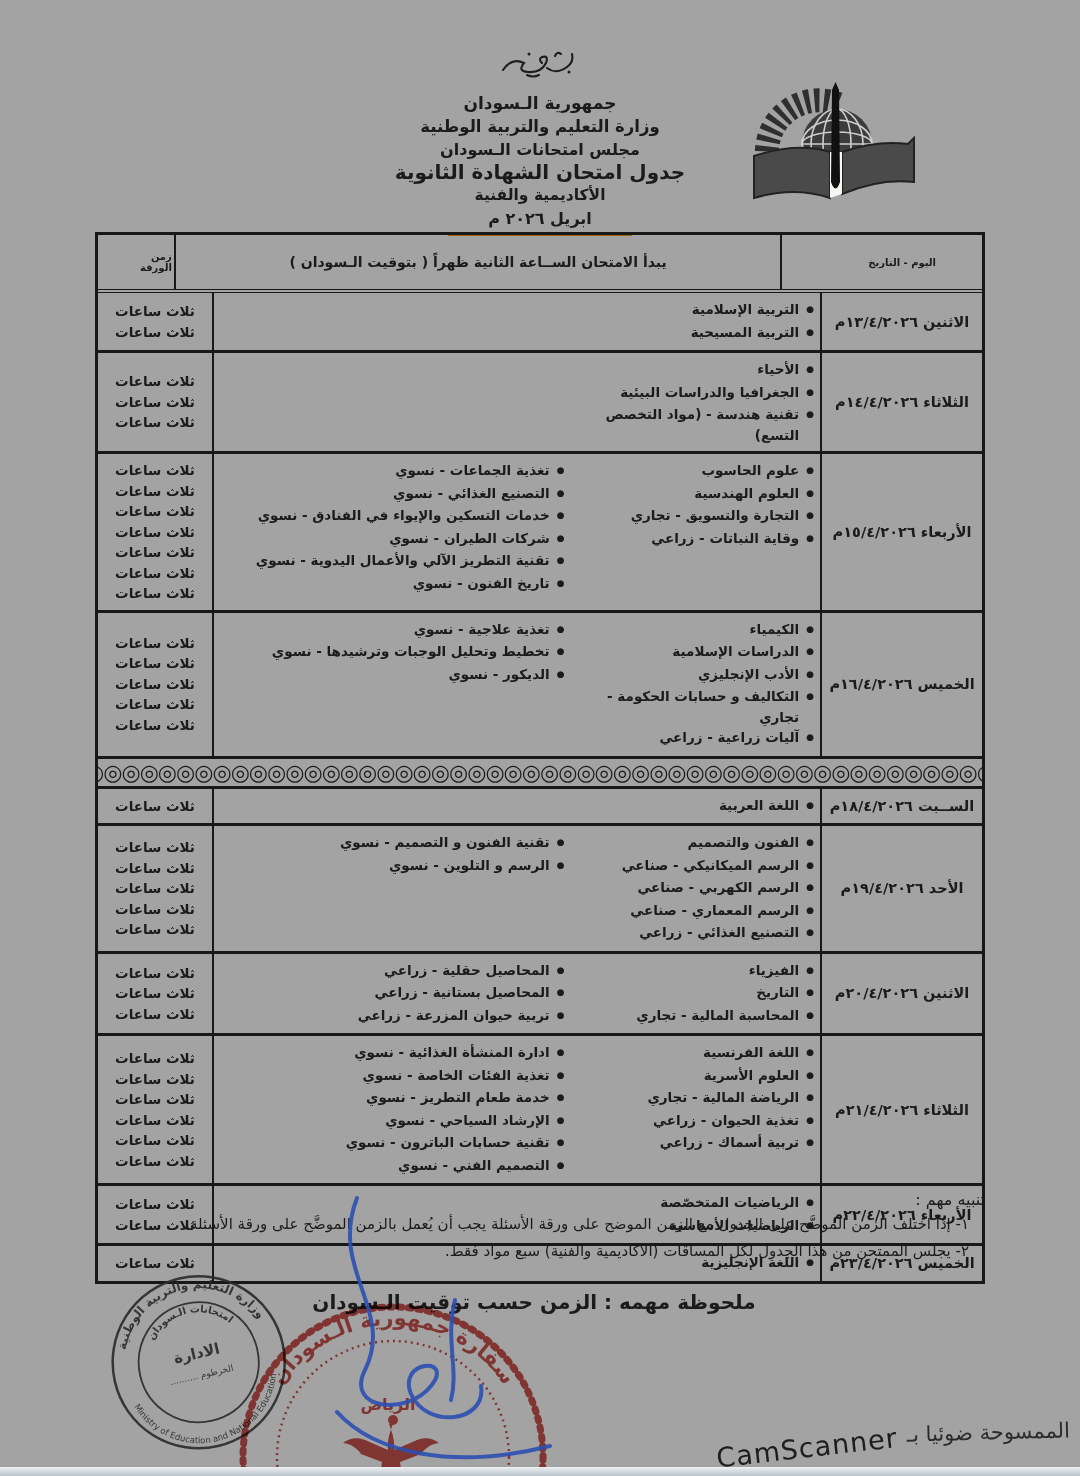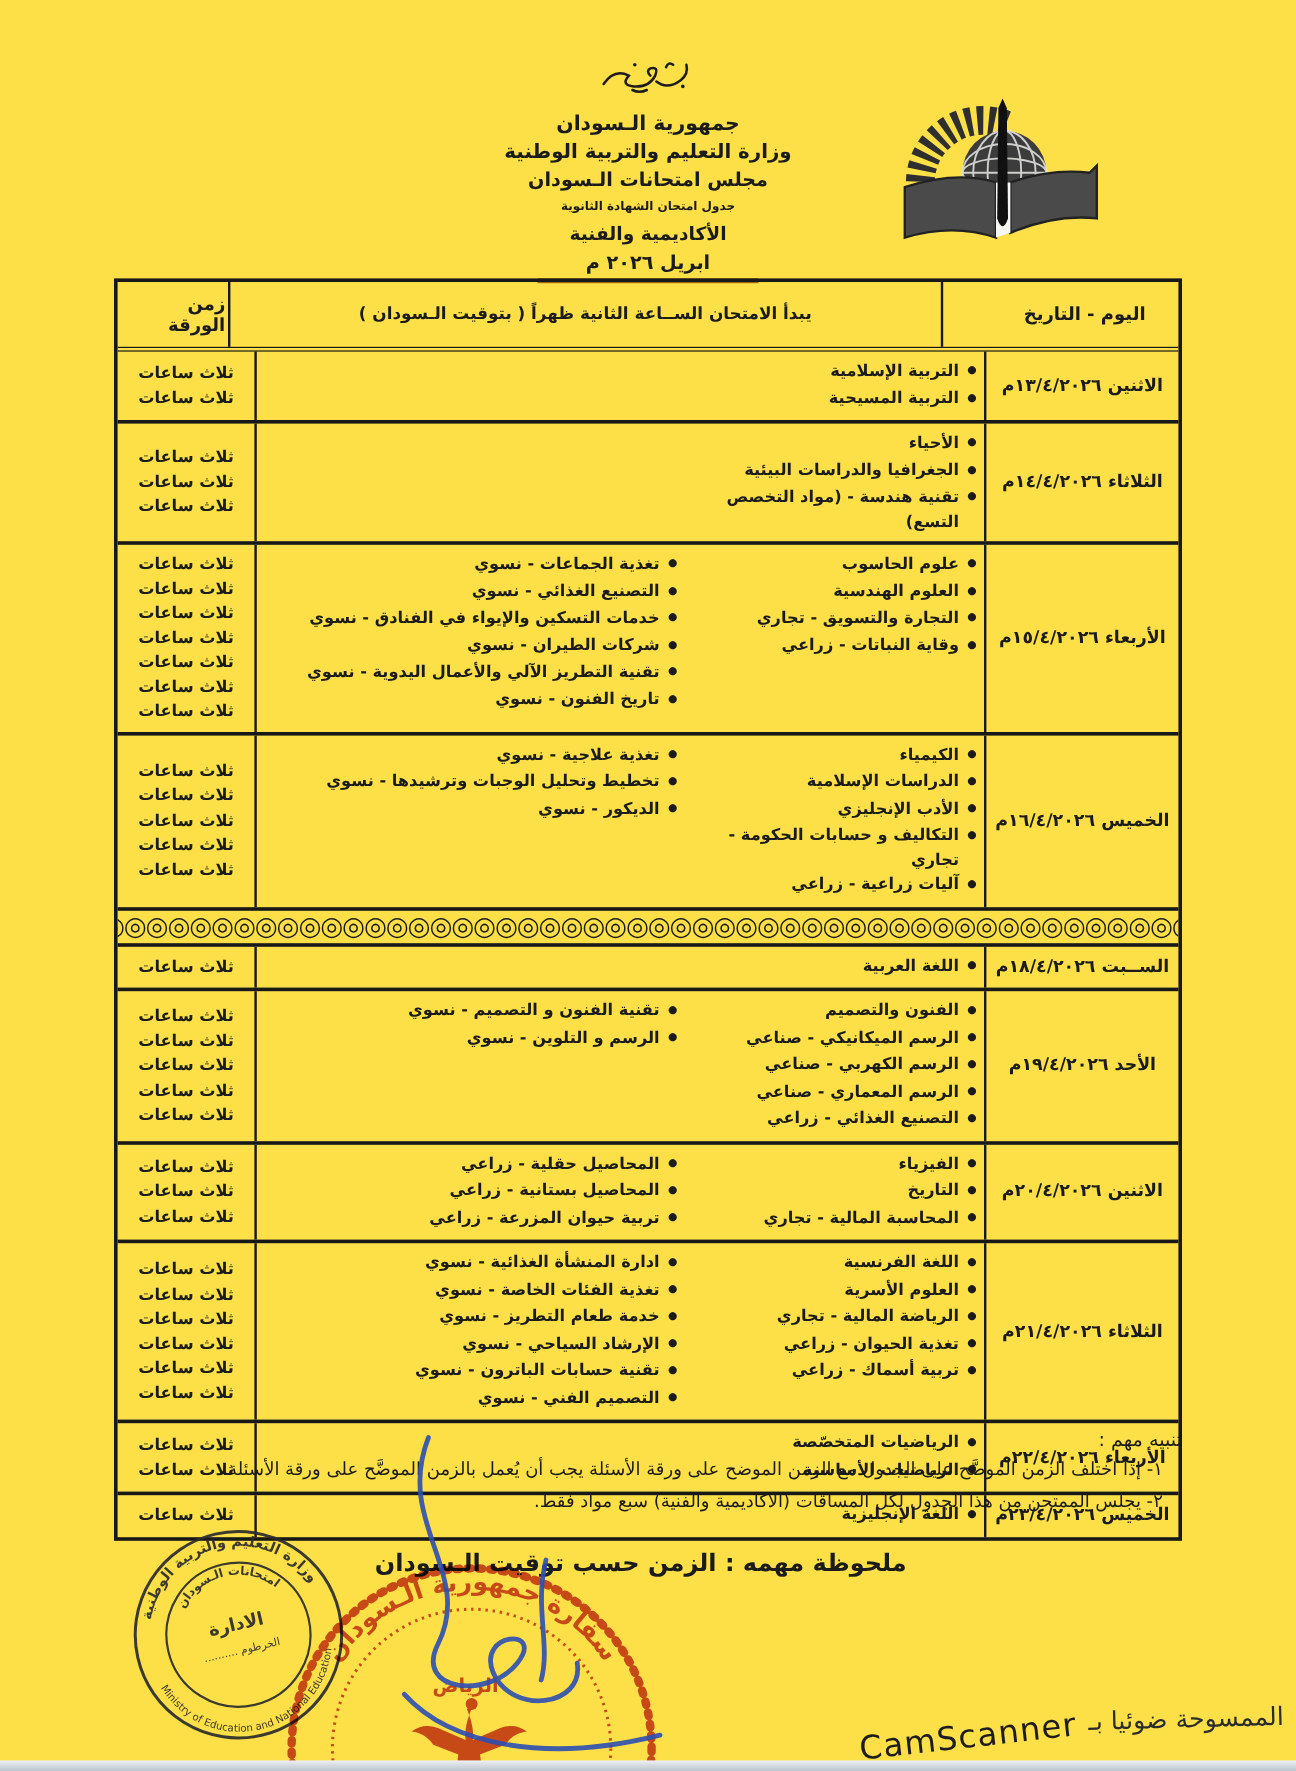--- a/index.html
+++ b/index.html
@@ -1,26 +1,26 @@
 <!DOCTYPE html>
 <html lang="ar" dir="rtl"><head>
 <meta charset="utf-8">
 <style>
   html,body{margin:0;padding:0;}
   body{width:1080px;height:1476px;background:#ffffff;}
-  .page{position:relative;width:1080px;height:1476px;background:#fde047;overflow:hidden;
+  .page{position:relative;width:1080px;height:1476px;background:#a3a3a3;overflow:hidden;
         font-family:"DejaVu Sans",sans-serif;color:#1b1b1b;direction:rtl;}
   
   .basmala{position:absolute;left:497px;top:44px;width:90px;height:36px;}
   .hdr{position:absolute;left:270px;top:92px;width:540px;text-align:center;font-weight:700;}
   .hdr div{line-height:23px;}
   .h1{font-size:17px;letter-spacing:.5px;}
   .h2{font-size:16.5px;}
   .h3{font-size:16px;}
-  .h4{font-size:10px;}
+  .h4{font-size:20px;}
   .h5{font-size:15.5px;}
   .h6{font-size:16px;display:inline-block;border-bottom:4px solid #a16207;padding:0 40px 2px 40px;}
   .logo{position:absolute;left:742px;top:82px;}
   
   .exam-table{position:absolute;left:95px;top:232px;width:890px;border:3px solid #181818;box-sizing:border-box;}
   .t-row{display:flex;border-top:3px solid #181818;}
   .t-row.hrow{border-top:none;border-bottom:4px double #181818;height:54px;}
   .t-row.first{border-top:none;}
   .cell{box-sizing:border-box;}
   .cell-date{width:160px;display:flex;align-items:center;justify-content:center;
@@ -28,21 +28,21 @@
   .cell-subjects{width:610px;border-right:2.5px solid #181818;border-left:2.5px solid #181818;
                  display:flex;padding:6px 6px;}
   .sub-right{width:42%;}
   .sub-left{width:58%;}
   .subj{display:flex;align-items:baseline;line-height:20.5px;font-size:13.5px;font-weight:700;}
   .bullet{font-size:9px;margin-inline-end:7px;position:relative;top:-2px;}
   .cell-hours{flex:1;display:flex;flex-direction:column;justify-content:center;align-items:center;padding:6px 2px;}
   .hours-line{line-height:20.5px;font-size:13.5px;font-weight:700;white-space:nowrap;}
   .hcell{align-items:center;justify-content:center;font-weight:700;}
   .cell-subjects.hcell{font-size:14px;}
-  .cell-date.hcell,.cell-hours.hcell{font-size:15px;margin-left:40px;}
+  .cell-date.hcell,.cell-hours.hcell{font-size:10px;margin-left:40px;}
   .sep-row{height:27px;overflow:hidden;border-top:3px solid #181818;display:flex;align-items:center;
            justify-content:center;font-size:22px;font-weight:700;letter-spacing:-1px;line-height:27px;
            white-space:nowrap;}
   
   .notes{position:absolute;left:95px;top:1190px;width:890px;font-weight:400;}
   .notes-title{font-size:16px;margin-bottom:2px;}
   .note-item{font-size:15px;line-height:27px;padding-right:16px;}
   .imp-note{position:absolute;left:254px;top:1290px;width:560px;text-align:center;
             font-size:20px;font-weight:700;}
   

